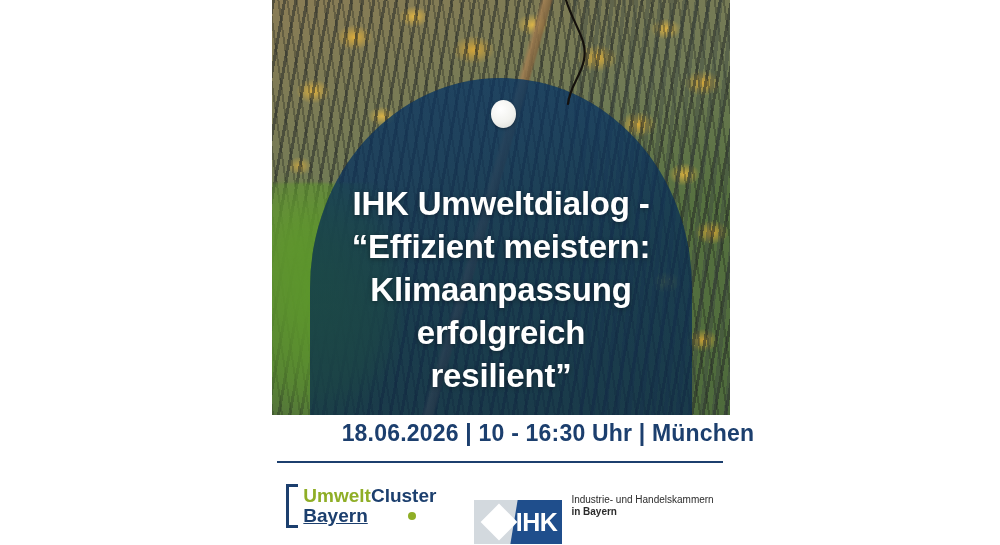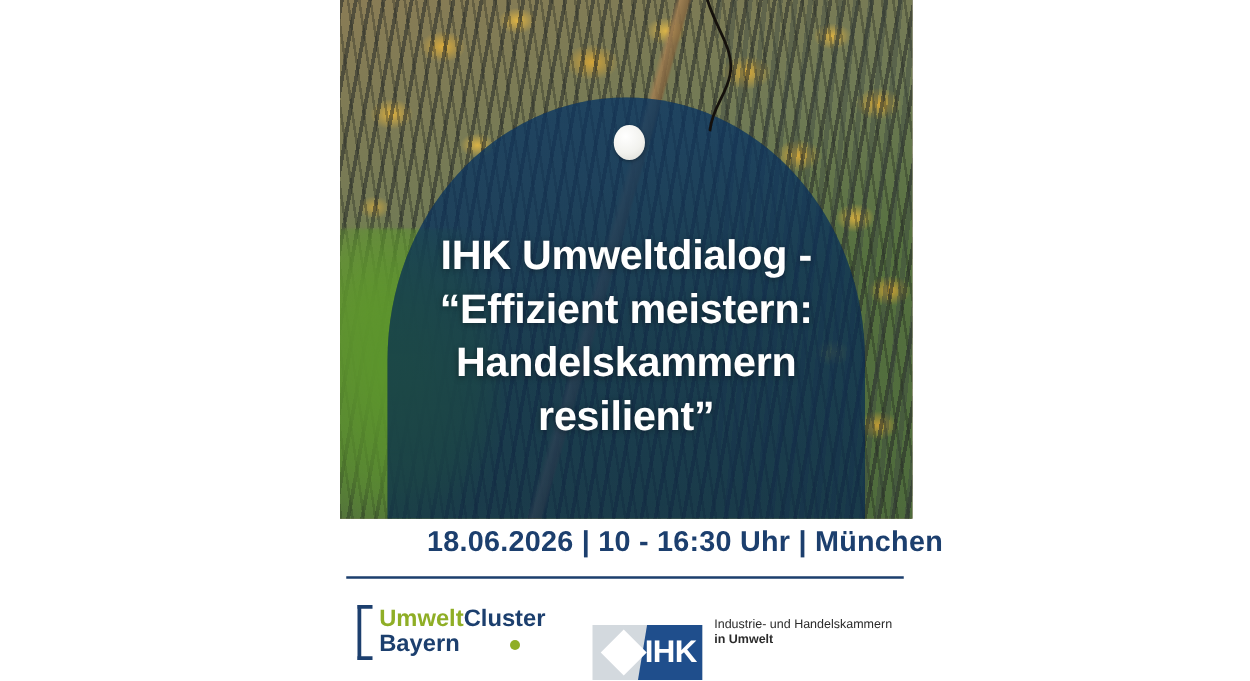--- a/index.html
+++ b/index.html
@@ -223,20 +223,21 @@
   .ucb-umwelt { color: #8fae26; }
   .ucb-cluster { color: #1c3f6e; }
   .ucb-l2 {
     font-size: 19px;
     font-weight: bold;
     color: #1c3f6e;
     display: flex;
     align-items: center;
     gap: 40px;
     white-space: nowrap;
+    text-decoration: underline;
   }
   .ucb-dot {
     width: 8px;
     height: 8px;
     border-radius: 50%;
     background: #8fae26;
     flex: none;
   }
 
   
@@ -307,21 +308,22 @@
     <div class="pin-line">
       <svg width="140" height="120" viewBox="0 0 140 120">
         <path d="M62 0 C 70 26, 84 40, 80 60 C 77 76, 66 86, 64 104" stroke="#14100c" stroke-width="2.2" fill="none" stroke-linecap="round"></path>
       </svg>
     </div>
     <div class="pin-dot"></div>
 
     <div class="title-block">
       <span class="title-line">IHK Umweltdialog -</span>
       <span class="title-line">“Effizient meistern:</span>
-      <span class="title-line">Handelskammern</span>
+      <span class="title-line">Klimaanpassung</span>
+      <span class="title-line">erfolgreich</span>
       <span class="title-line">resilient”</span>
     </div>
   </div>
 
   <div class="date-line">18.06.2026 | 10 - 16:30 Uhr | München</div>
 
   <div class="divider"></div>
 
   <div class="logo-row">
 
@@ -337,19 +339,19 @@
     </div>
 
     <div class="ihk">
       <div class="ihk-mark">
         <div class="ihk-mark-right"></div>
         <div class="ihk-diamond"></div>
         <div class="ihk-letters">IHK</div>
       </div>
       <div class="ihk-sub">
         <div>Industrie- und Handelskammern</div>
-        <div class="b">in Umwelt</div>
+        <div class="b">in Bayern</div>
       </div>
     </div>
 
   </div>
 
 </div>
 
 </body></html>

